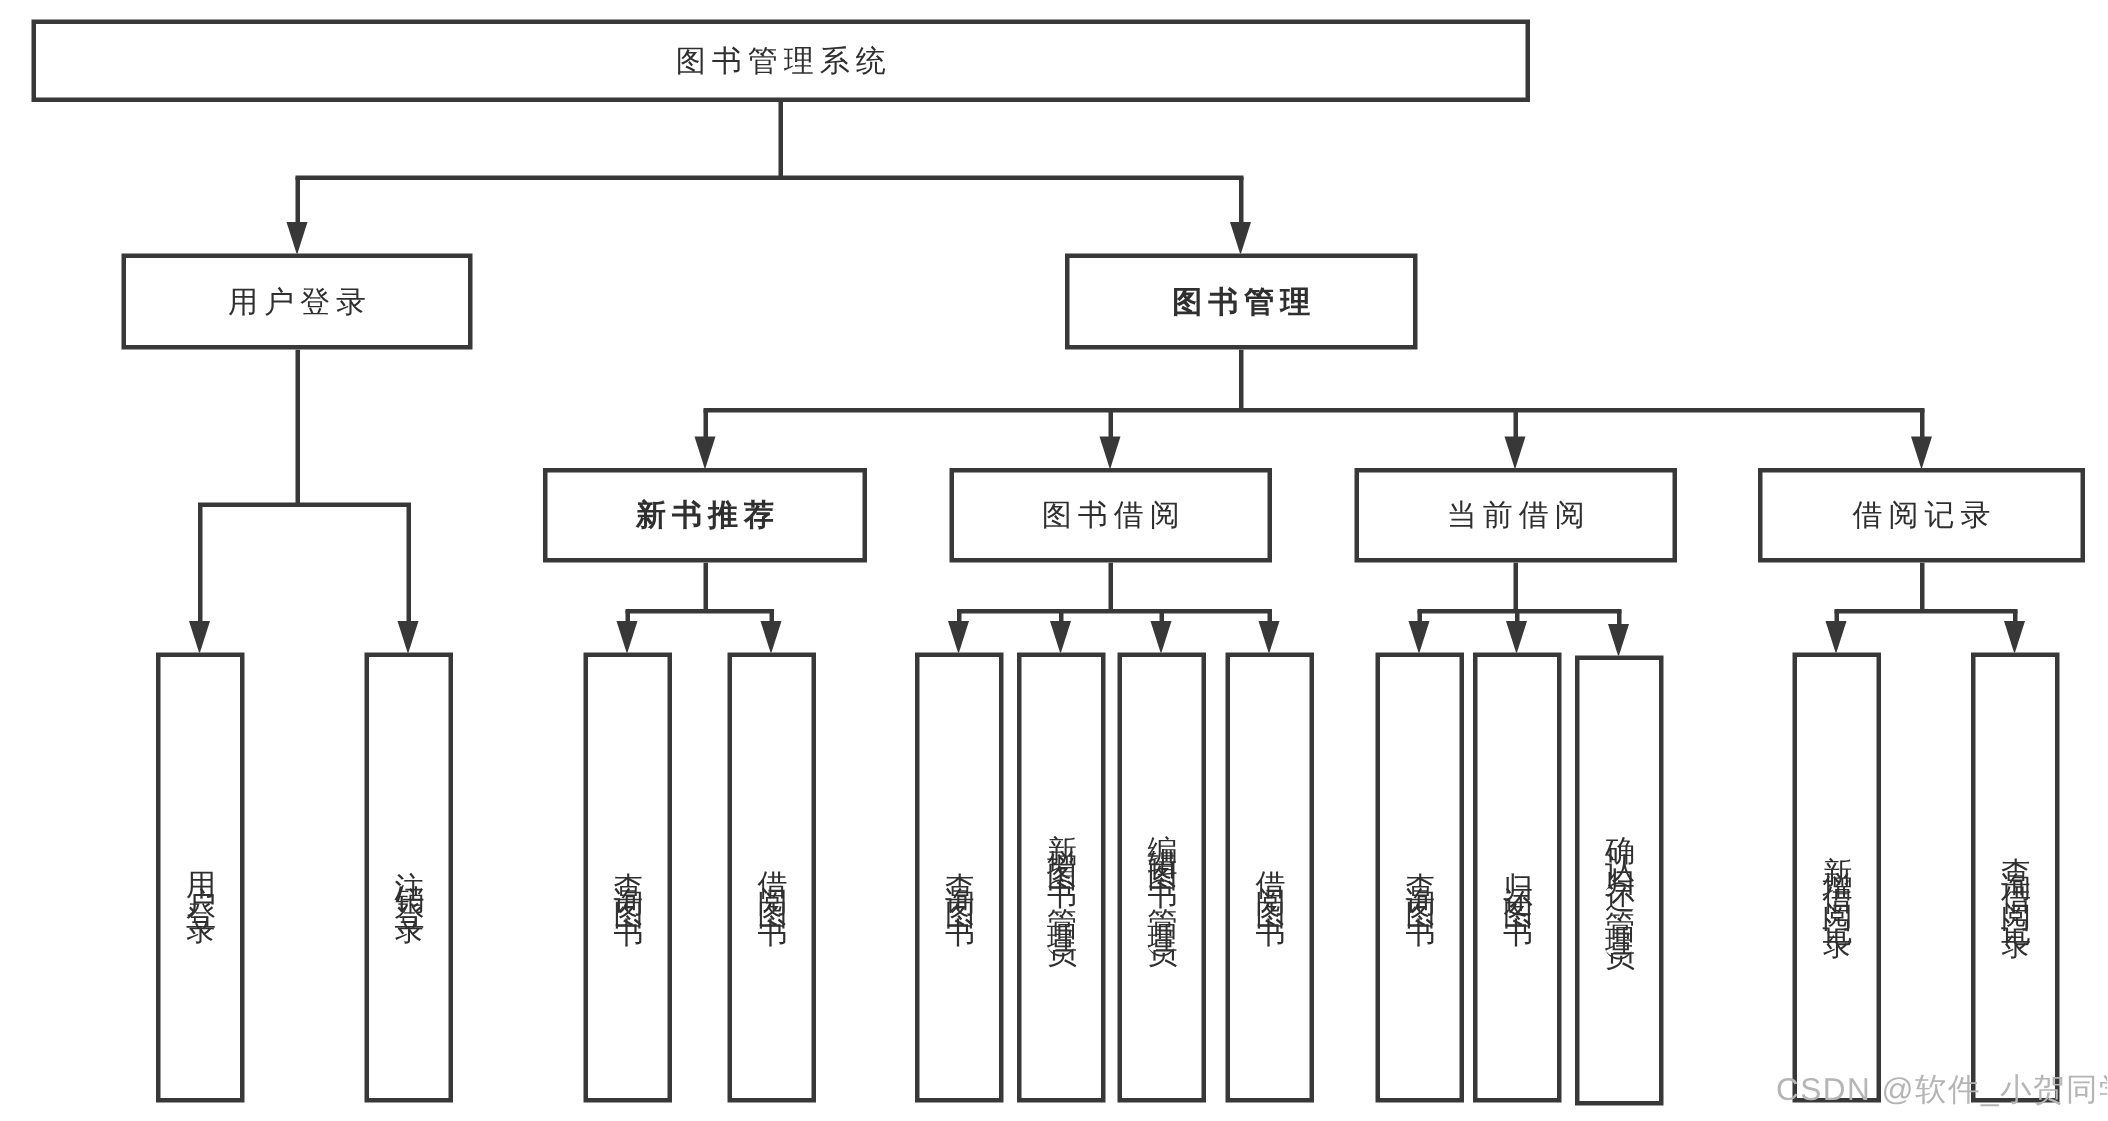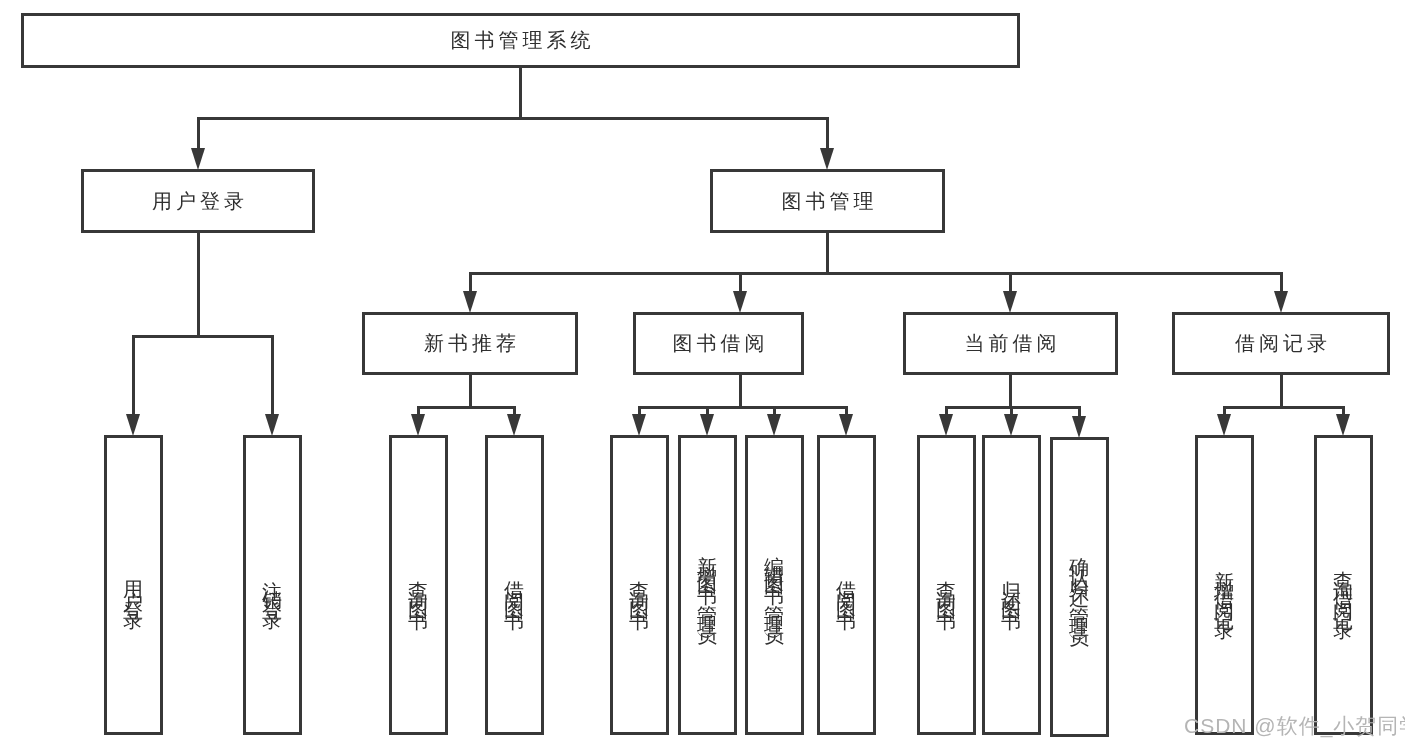--- a/index.html
+++ b/index.html
@@ -86,27 +86,27 @@
     <div class="line" style="left: 1223px; top: 407px; width: 3px; height: 12px;"></div>
     <div class="arrow" style="left: 1217px; top: 414px;"></div>
     <div class="line" style="left: 1342px; top: 407px; width: 3px; height: 12px;"></div>
     <div class="arrow" style="left: 1336px; top: 414px;"></div>
     <div class="node" style="left: 21px; top: 13px; width: 999px; height: 55px;">
       <span class="lbl">图书管理系统</span>
     </div>
     <div class="node" style="left: 81px; top: 169px; width: 234px; height: 64px;">
       <span class="lbl">用户登录</span>
     </div>
-    <div class="node" style="left: 710px; top: 169px; width: 235px; height: 64px;">
+    <div class="node" style="left: 710px; top: 169px; width: 235px; height: 64px; font-weight: bold;">
       <span class="lbl">图书管理</span>
     </div>
-    <div class="node" style="left: 362px; top: 312px; width: 216px; height: 63px;">
+    <div class="node" style="left: 362px; top: 312px; width: 216px; height: 63px; font-weight: bold;">
       <span class="lbl">新书推荐</span>
     </div>
-    <div class="node" style="left: 633px; top: 312px; width: 171px; height: 63px;">
+    <div class="node" style="left: 633px; top: 312px; width: 215px; height: 63px;">
       <span class="lbl">图书借阅</span>
     </div>
     <div class="node" style="left: 1172px; top: 312px; width: 218px; height: 63px;">
       <span class="lbl">借阅记录</span>
     </div>
     <div class="node" style="left: 903px; top: 312px; width: 215px; height: 63px;">
       <span class="lbl">当前借阅</span>
     </div>
     <div class="node leaf" style="left: 104px; top: 435px; width: 59px; height: 300px;">
       <span class="lbl">用户登录</span>

